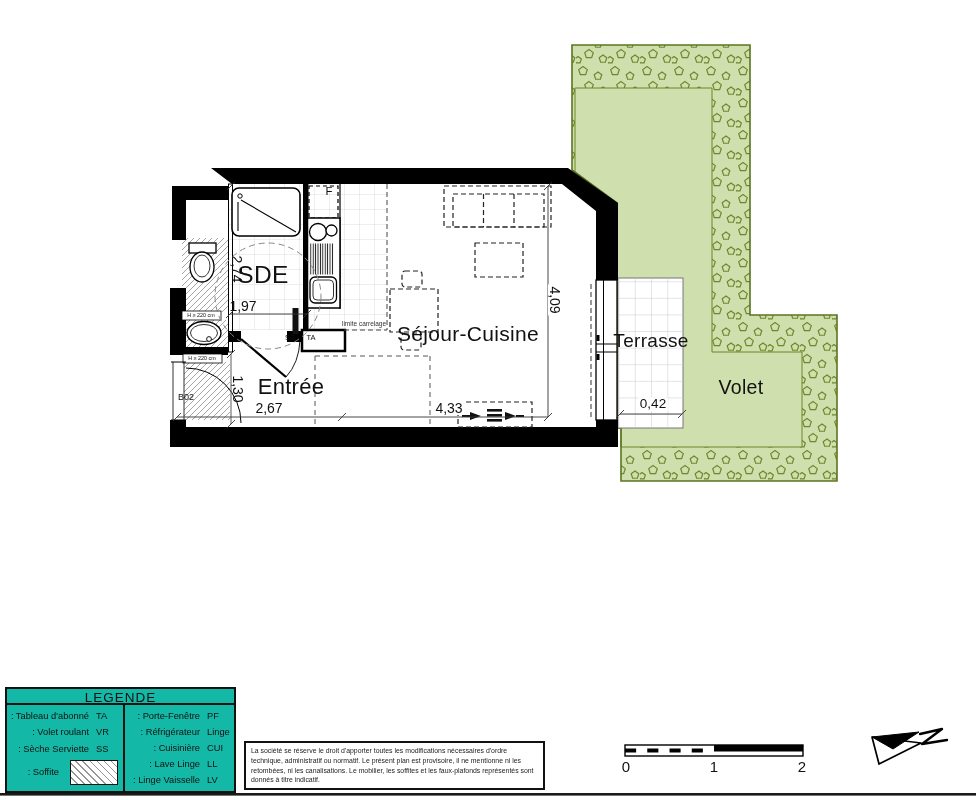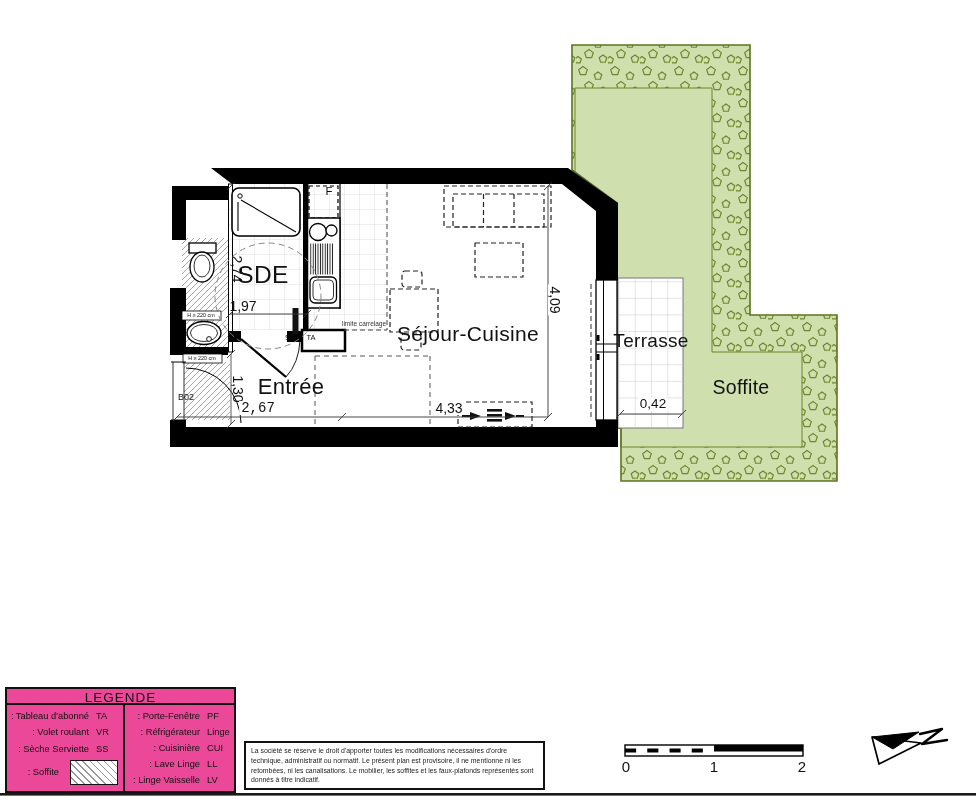--- a/index.html
+++ b/index.html
@@ -7,21 +7,21 @@
        font-family:"Liberation Sans", sans-serif;color:#111;}
   #stage{position:absolute;left:0;top:0;width:976px;height:800px;}
   svg{position:absolute;left:0;top:0;}
   .lbl{position:absolute;transform:translate(-50%,-50%);white-space:nowrap;
        color:#111;line-height:1;}
   .lbl.rot{transform:translate(-50%,-50%) rotate(90deg);}
   .lbl.bgw{background:#fff;padding:0 2px;}
   .room{letter-spacing:.3px;}
   
   .legend{position:absolute;left:5px;top:687px;width:231px;height:106px;
-          border:2px solid #111;background:#ec4899;box-sizing:border-box;}
+          border:2px solid #111;background:#14b8a6;box-sizing:border-box;}
   .legend-title{height:16px;border-bottom:2px solid #111;text-align:center;
           font-size:13.5px;letter-spacing:1px;padding-top:1px;box-sizing:border-box;}
   .legend-body{display:flex;height:calc(100% - 16px);}
   .leg-col{display:flex;flex-direction:column;justify-content:space-around;
            box-sizing:border-box;padding:3px 0;}
   .leg-left{width:118px;border-right:2px solid #111;}
   .leg-right{flex:1;}
   .leg-row{display:flex;justify-content:flex-end;align-items:center;
            font-size:9.3px;padding-right:5px;gap:7px;}
   .leg-abbr{width:22px;text-align:left;}
@@ -214,34 +214,34 @@
     <path d="M920,734 L942,729 L922,744 L947,740" fill="none" stroke="#000" stroke-width="2.4" stroke-linecap="round" stroke-linejoin="round"></path>
   </g>
 
   <rect x="0" y="793" width="976" height="2.6" fill="#1a1a1a"></rect>
 </svg>
 
 <div class="lbl room" style="left:263px;top:275px;font-size:24.5px;">SDE</div>
 <div class="lbl room" style="left:291px;top:387px;font-size:22px;">Entrée</div>
 <div class="lbl room" style="left:468px;top:301px;font-size:21px;margin-top:32px;">Séjour-Cuisine</div>
 <div class="lbl room" style="left:651px;top:340px;font-size:19px;">Terrasse</div>
-<div class="lbl room" style="left:741px;top:388px;font-size:19.5px;">Soffite</div>
+<div class="lbl room" style="left:741px;top:388px;font-size:19.5px;">Volet</div>
 
 <div class="lbl" style="left:183px;top:397px;font-size:9px;padding-left:6px;">B02</div>
 <div class="lbl" style="left:329px;top:192px;font-size:11.5px;">F</div>
 <div class="lbl" style="left:290px;top:338px;font-size:7.5px;">SS</div>
 <div class="lbl" style="left:311px;top:338px;font-size:7.5px;">TA</div>
 <div class="lbl" style="left:364px;top:324px;font-size:6.5px;color:#333;">limite carrelage</div>
 <div class="lbl" style="left:201px;top:315.5px;font-size:5.4px;">H ≥ 220 cm</div>
 <div class="lbl" style="left:202px;top:358.5px;font-size:5.4px;">H ≥ 220 cm</div>
 
 <div class="lbl rot" style="left:237px;top:269px;font-size:14px;">2,74</div>
 <div class="lbl" style="left:243px;top:306px;font-size:14px;">1,97</div>
 <div class="lbl rot" style="left:238px;top:389px;font-size:14px;">1,30</div>
-<div class="lbl bgw" style="left:258px;top:408px;font-size:14px;font-family:Liberation Mono, monospace;">2,67</div>
+<div class="lbl bgw" style="left:269px;top:408px;font-size:14px;">2,67</div>
 <div class="lbl bgw" style="left:449px;top:408px;font-size:14px;">4,33</div>
 <div class="lbl rot bgw" style="left:555px;top:300px;font-size:14px;">4,09</div>
 <div class="lbl bgw" style="left:653px;top:404px;font-size:13.5px;">0,42</div>
 
 <div class="lbl" style="left:626px;top:766px;font-size:15px;">0</div>
 <div class="lbl" style="left:714px;top:766px;font-size:15px;">1</div>
 <div class="lbl" style="left:802px;top:766px;font-size:15px;">2</div>
 
 <div class="legend">
   <div class="legend-title">LEGENDE</div>

